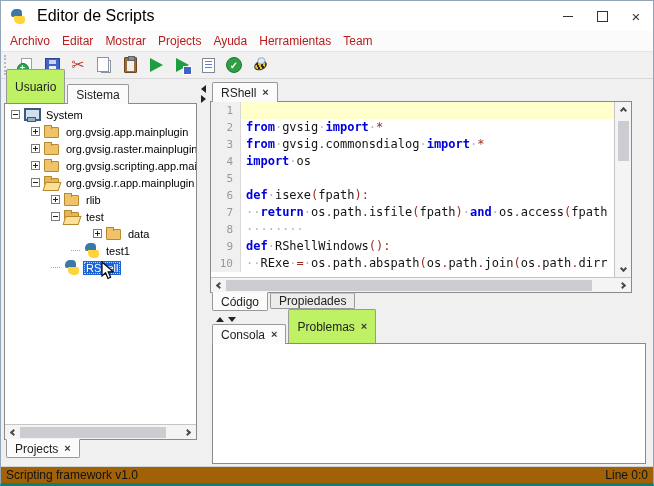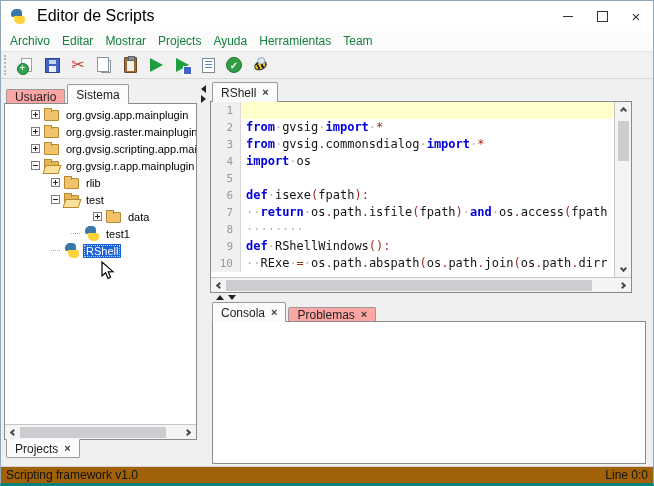--- a/index.html
+++ b/index.html
@@ -16,21 +16,21 @@
   .titlebar{height:30px;background:#fff;display:flex;align-items:center;padding-left:9px;flex:0 0 auto}
   .titlebar .title{margin-left:8px;font-size:16px;color:#000}
   .win-controls{margin-left:auto;display:flex;height:100%}
   .wc{width:34px;display:flex;align-items:center;justify-content:center;color:#333}
   .wc-min::before{content:"";width:10px;height:1px;background:#333;display:block}
   .wc-max::before{content:"";width:9px;height:9px;border:1px solid #333;display:block}
   .wc-close{font-size:15px;line-height:1}
 
   
   .menubar{height:20px;background:#fbfbfb;display:flex;align-items:center;padding-left:3px;flex:0 0 auto}
-  .menu-item{padding:2px 6px;color:#15803d}
+  .menu-item{padding:2px 6px;color:#b91c1c}
 
   
   .toolbar{height:28px;background:#f1f1f1;border-top:1px solid #e4e4e4;border-bottom:1px solid #d8d8d8;
     display:flex;align-items:center;padding-left:3px;flex:0 0 auto}
   .grip{width:5px;height:20px;border-left:2px dotted #b3bac1;margin-right:4px}
   .tb-btn{width:26px;height:26px;display:flex;align-items:center;justify-content:center}
   .ic{display:block;position:relative}
   .ic-new-script{width:11px;height:14px;background:#fff;border:1px solid #9aa2aa}
   .ic-new-script::after{content:"+";position:absolute;left:-5px;bottom:-4px;width:10px;height:10px;border-radius:50%;
     background:#2ea44f;border:1px solid #1f7a38;color:#fff;font:bold 9px/9px "Liberation Sans",sans-serif;text-align:center}
@@ -64,21 +64,21 @@
   .vsplit{width:13px;position:relative}
   .tri{width:0;height:0;display:block}
   .tri-l{border-top:4px solid transparent;border-bottom:4px solid transparent;border-right:5px solid #222;margin:2px auto}
   .tri-r{border-top:4px solid transparent;border-bottom:4px solid transparent;border-left:5px solid #222;margin:2px auto}
   .tri-u{border-left:4px solid transparent;border-right:4px solid transparent;border-bottom:5px solid #222;display:inline-block;margin:0 2px}
   .tri-d{border-left:4px solid transparent;border-right:4px solid transparent;border-top:5px solid #222;display:inline-block;margin:0 2px}
   .right-pane{flex:1;display:flex;flex-direction:column;min-width:0;padding-right:1px}
 
   
   .tab-row{display:flex;align-items:flex-end;padding-left:2px;flex:0 0 auto}
-  .tab{display:inline-flex;align-items:center;gap:6px;padding:0 8px;height:14px;background:#fca5a5;
+  .tab{display:inline-flex;align-items:center;gap:6px;padding:0 8px;height:34px;background:#bef264;
     border:1px solid var(--tabline);border-bottom:none;margin-right:2px;border-radius:2px 2px 0 0;color:#222;position:relative}
   .tab.active{background:#fbfbfb;height:20px;margin-bottom:-1px;z-index:2}
   .tab-x{font-weight:bold;font-size:11px;color:#3a3a3a;line-height:1}
   .tab-row-b{display:flex;align-items:flex-start;padding-left:2px;flex:0 0 auto}
   .tab-b{display:inline-flex;align-items:center;gap:6px;padding:0 8px;height:16px;background:#ececec;
     border:1px solid var(--tabline);border-top:1px solid #c9c9c9;margin-right:2px;border-radius:0 0 2px 2px;color:#222}
   .tab-b.active{background:#fbfbfb;height:19px;margin-top:-1px;border-top:1px solid #fbfbfb;z-index:2}
 
   
   .lp-tabs{height:22px}
@@ -208,20 +208,25 @@
       <div class="tab-row lp-tabs">
           <div class="tab">
             <span>Usuario</span>
           </div>
           <div class="tab active">
             <span>Sistema</span>
           </div>
         </div>
       <div class="tree-box">
         <div class="tree">
+            <div class="tree-row" style="padding-left: 6px;">
+              <span class="exp exp-minus"></span>
+              <span class="tic tic-computer"></span>
+              <span class="tree-label">System</span>
+            </div>
             <div class="tree-row" style="padding-left: 26px;">
               <span class="exp exp-plus"></span>
               <span class="tic tic-folder"></span>
               <span class="tree-label">org.gvsig.app.mainplugin</span>
             </div>
             <div class="tree-row" style="padding-left: 26px;">
               <span class="exp exp-plus"></span>
               <span class="tic tic-folder"></span>
               <span class="tree-label">org.gvsig.raster.mainplugin</span>
             </div>
@@ -355,20 +360,28 @@
               <span class="chev left"></span>
             </span>
           <div class="thumb h-thumb" style="flex:0 0 88%"></div>
           <div class="sb-spacer"></div>
           <span class="sb-btn">
               <span class="chev right"></span>
             </span>
         </div>
       </div>
 
+      <div class="tab-row-b" style="height:22px">
+          <div class="tab-b active">
+            <span>Código</span>
+          </div>
+          <div class="tab-b">
+            <span>Propiedades</span>
+          </div>
+        </div>
 
       <div class="hsplit">
         <span class="tri tri-u"></span>
         <span class="tri tri-d"></span>
       </div>
 
       <div class="tab-row console-tabs">
           <div class="tab active">
             <span>Consola</span>
             <span class="tab-x">×</span>

